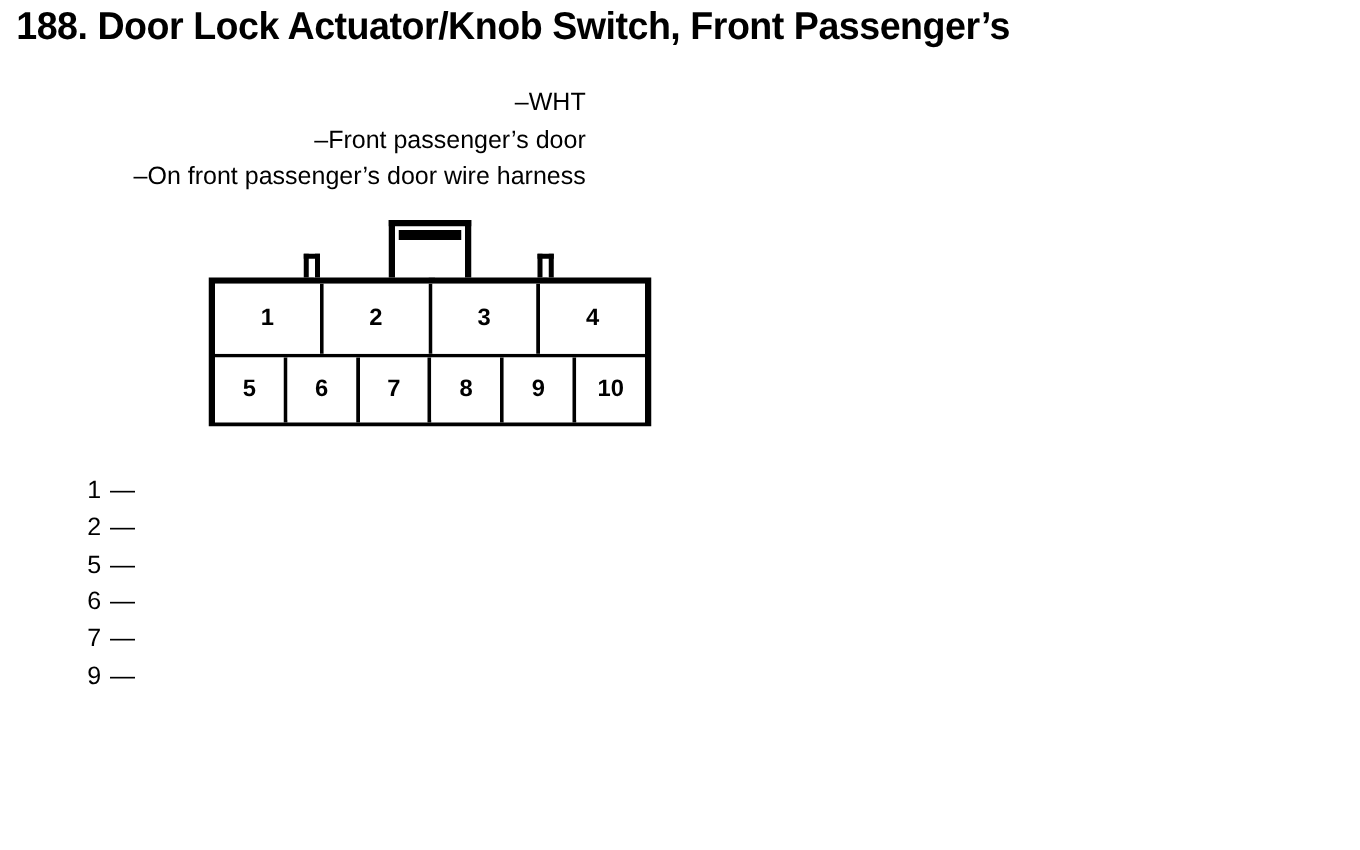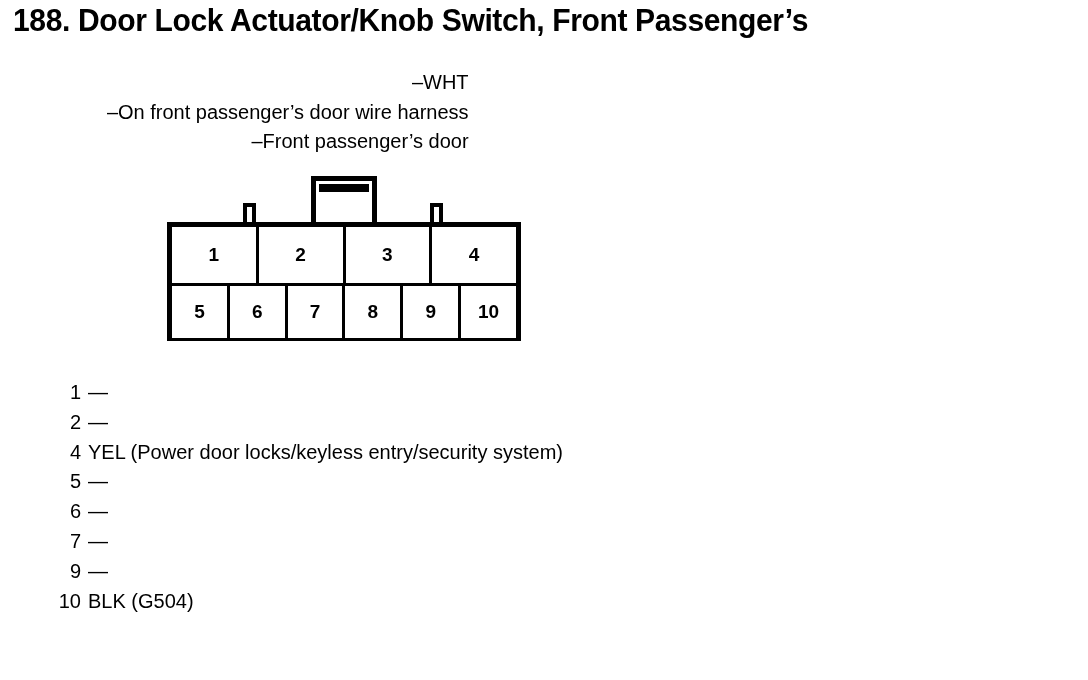--- a/index.html
+++ b/index.html
@@ -175,24 +175,24 @@
 </head>
 <body>
 
 <div id="title">188. Door Lock Actuator/Knob Switch, Front Passenger’s</div>
 
 <div id="subheader">
   <div class="sub-line">
     <span class="sub-dash">–</span><span>WHT</span>
   </div>
   <div class="sub-line">
+    <span class="sub-dash">–</span><span>Front passenger’s door</span>
+  </div>
+  <div class="sub-line">
     <span class="sub-dash">–</span><span>On front passenger’s door wire harness</span>
-  </div>
-  <div class="sub-line">
-    <span class="sub-dash">–</span><span>Front passenger’s door</span>
   </div>
 </div>
 
 <div id="connector">
 
   <div class="latch">
     <div class="latch-slot"></div>
   </div>
   <div class="latch-stub"></div>
 
@@ -220,30 +220,24 @@
 </div>
 
 <div id="pin-list">
   <div class="pin-row">
     <span class="pin-num">1</span><span class="pin-desc">—</span>
   </div>
   <div class="pin-row">
     <span class="pin-num">2</span><span class="pin-desc">—</span>
   </div>
   <div class="pin-row">
-    <span class="pin-num">4</span><span class="pin-desc">YEL (Power door locks/keyless entry/security system)</span>
-  </div>
-  <div class="pin-row">
     <span class="pin-num">5</span><span class="pin-desc">—</span>
   </div>
   <div class="pin-row">
     <span class="pin-num">6</span><span class="pin-desc">—</span>
   </div>
   <div class="pin-row">
     <span class="pin-num">7</span><span class="pin-desc">—</span>
   </div>
   <div class="pin-row">
     <span class="pin-num">9</span><span class="pin-desc">—</span>
   </div>
-  <div class="pin-row">
-    <span class="pin-num">10</span><span class="pin-desc">BLK (G504)</span>
-  </div>
 </div>
 
 </body></html>

